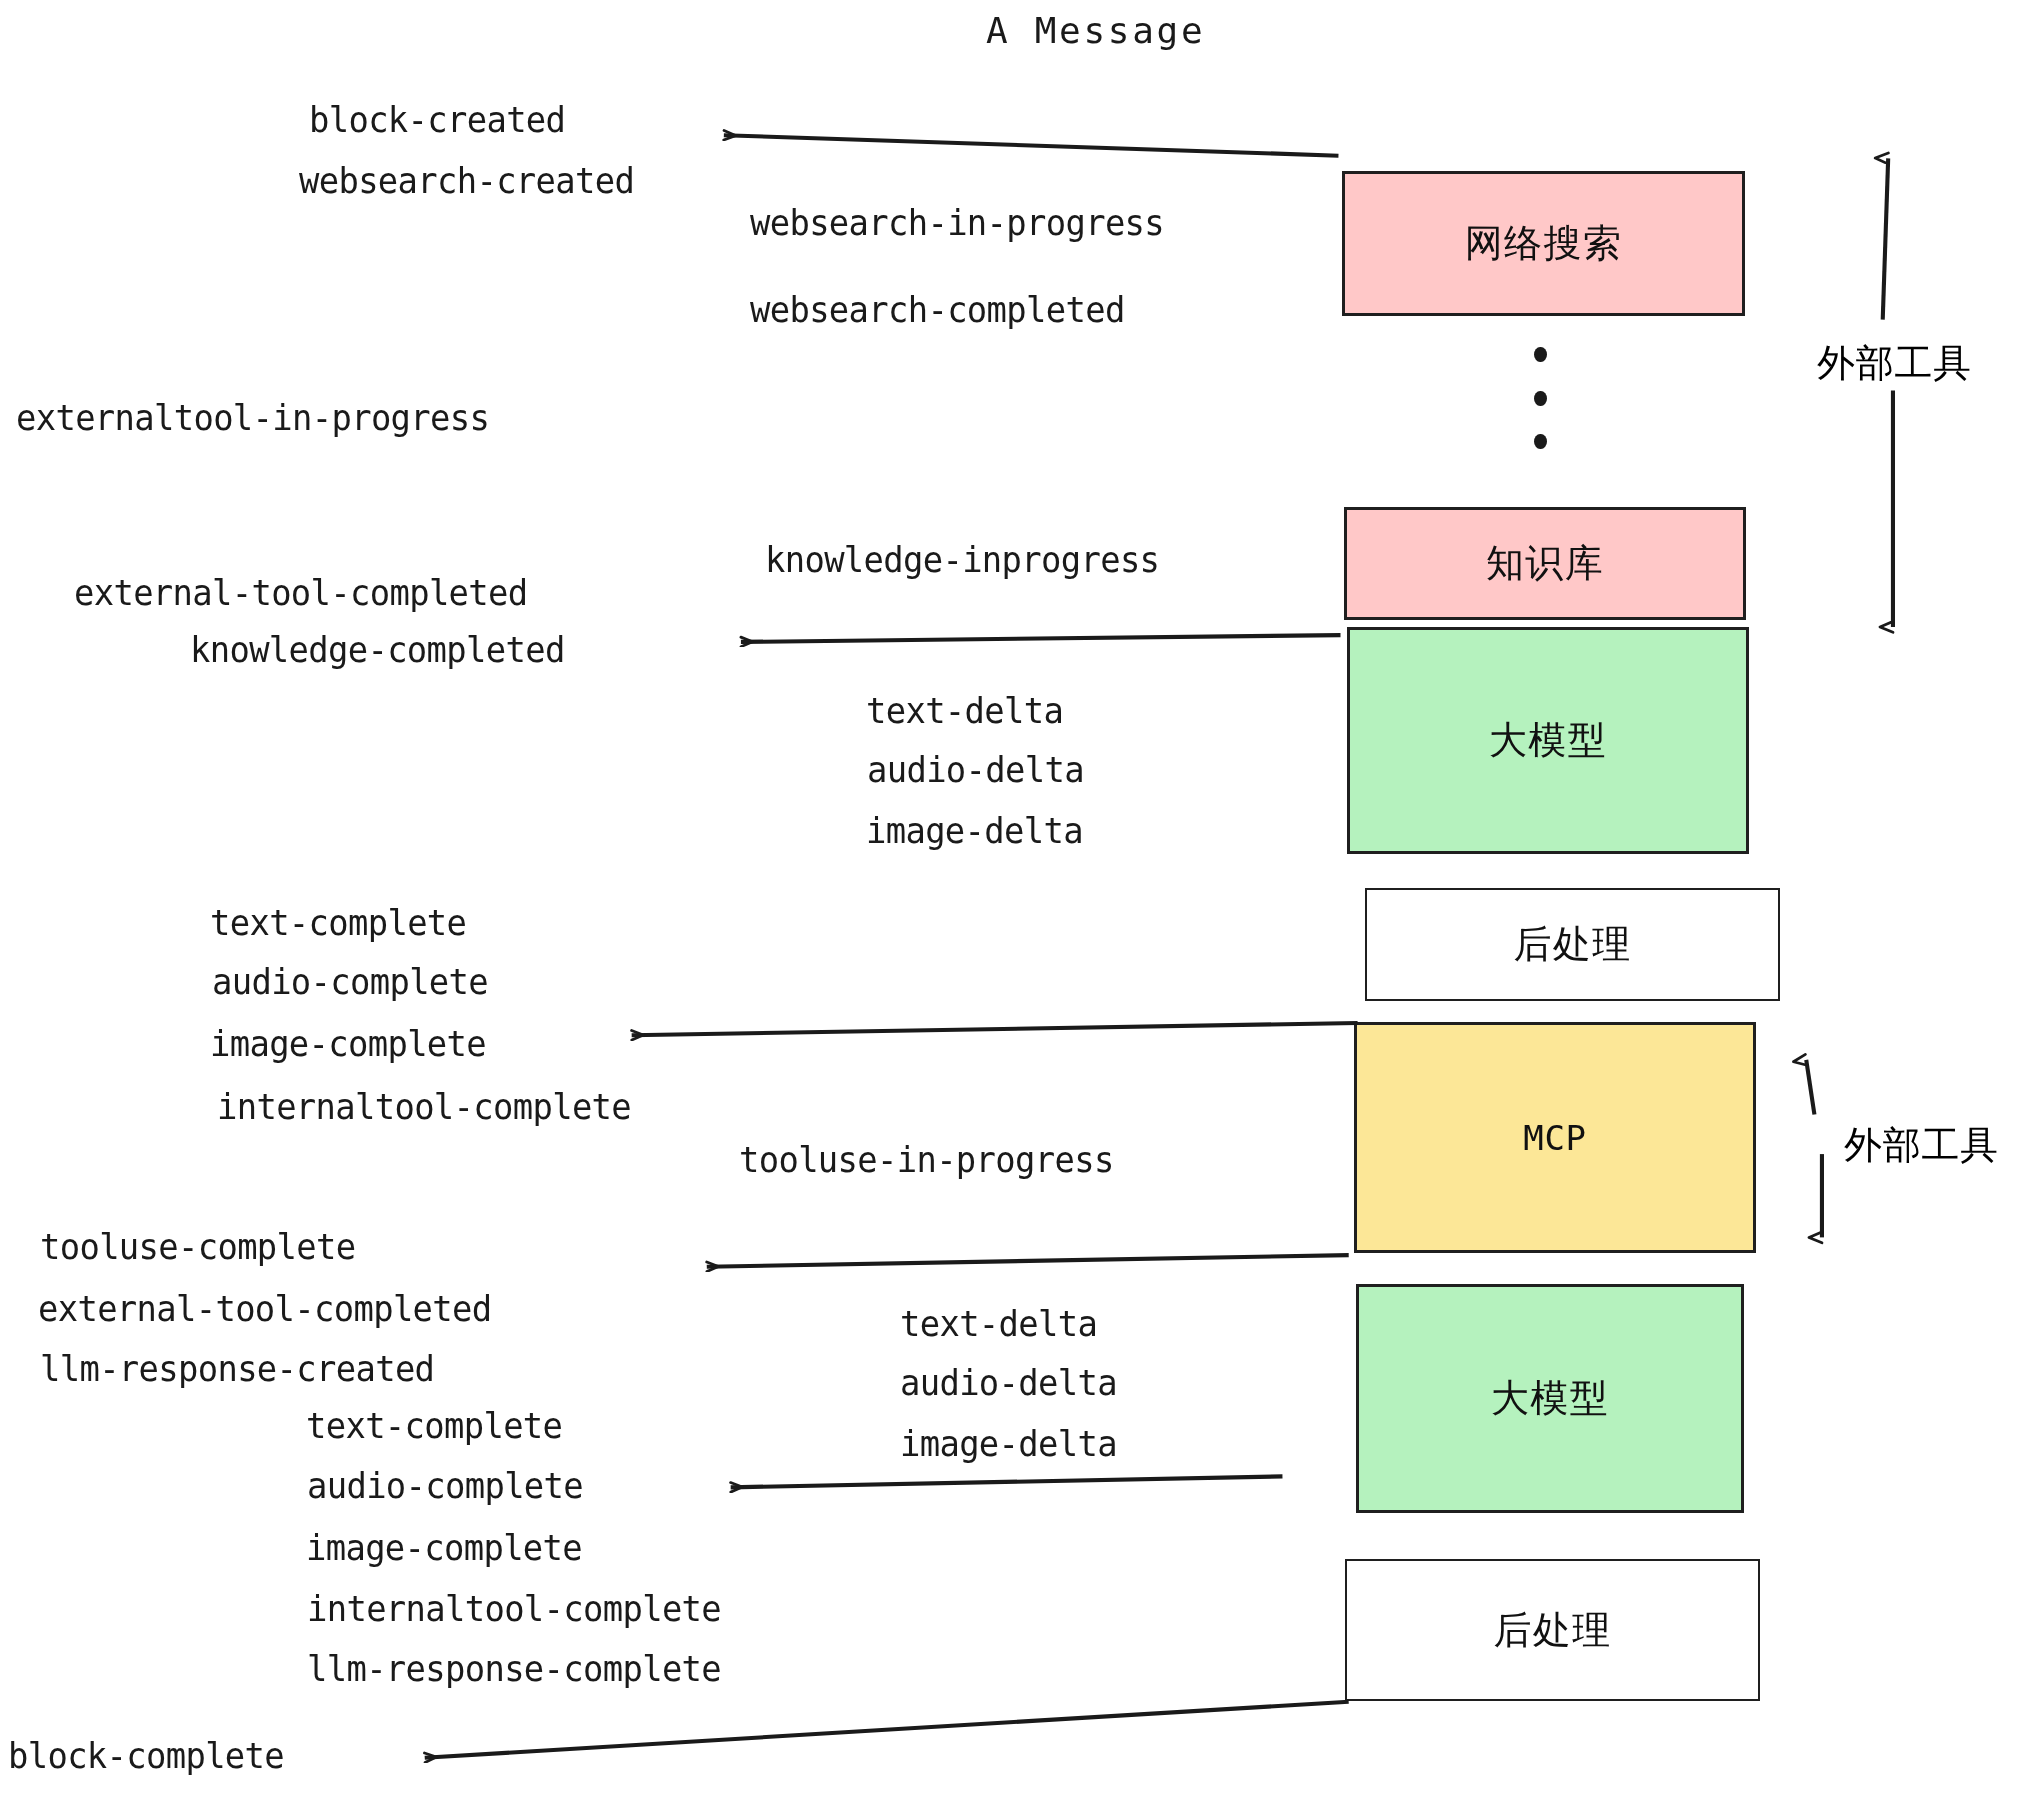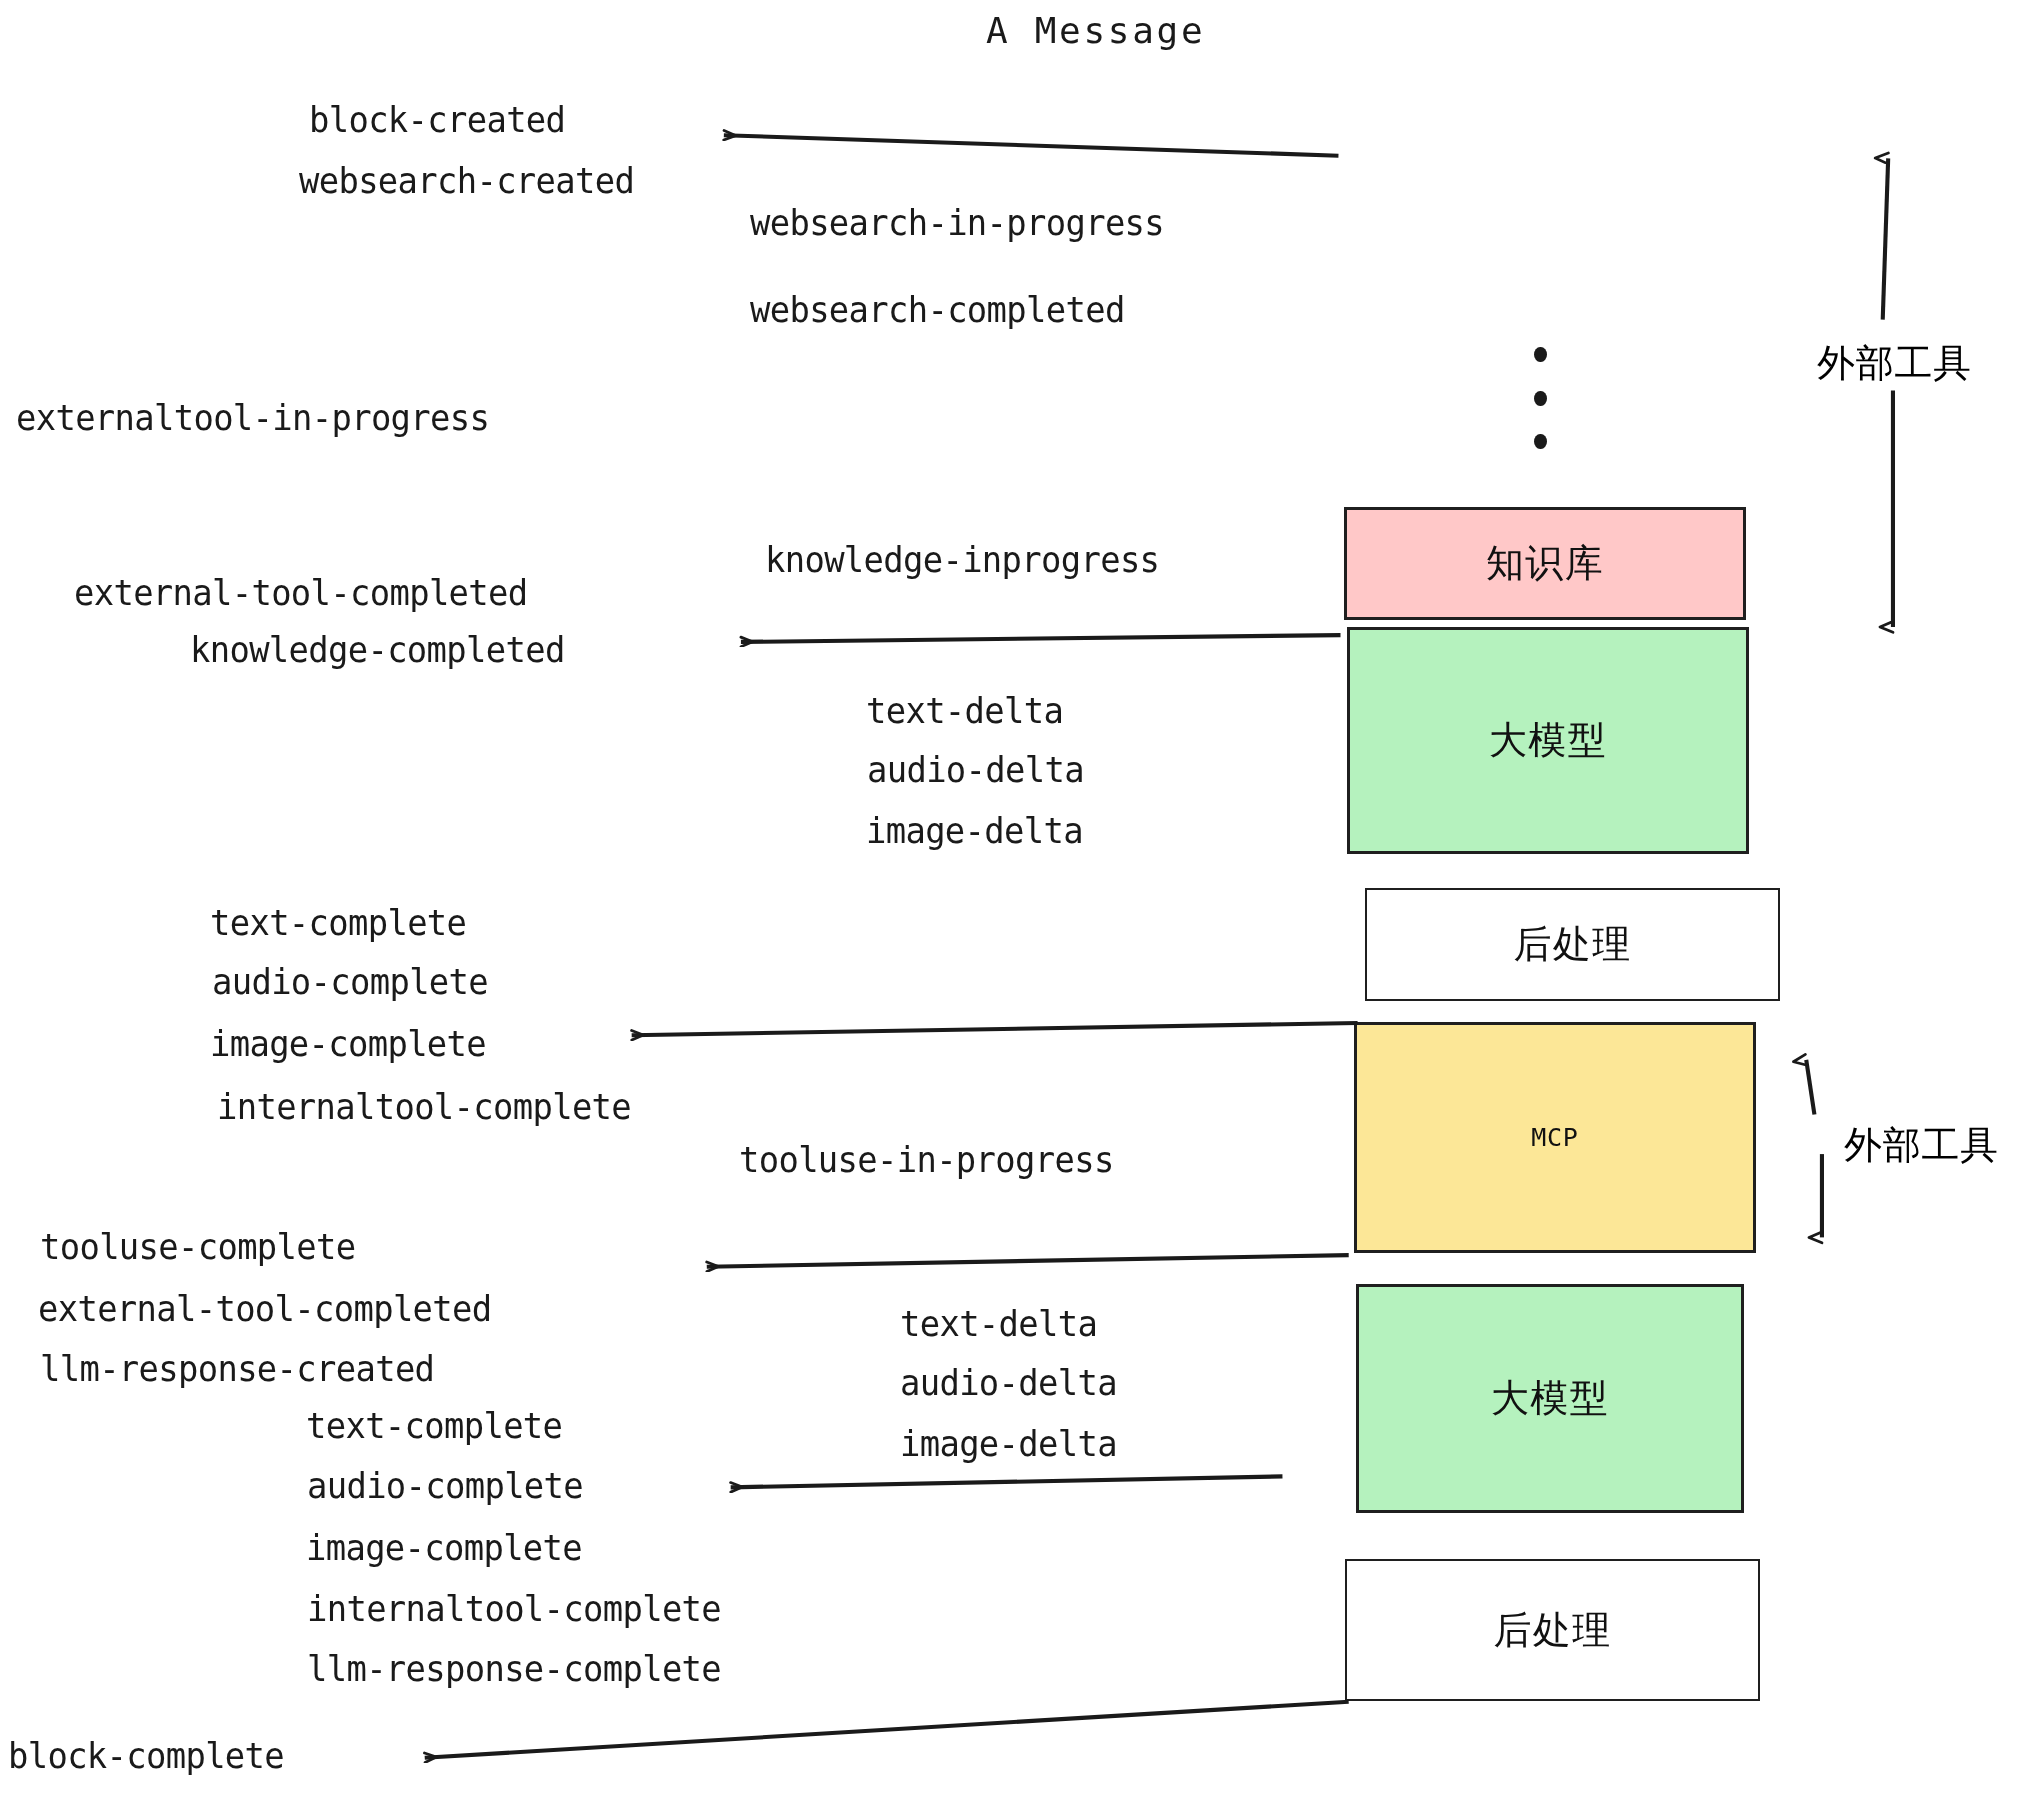--- a/index.html
+++ b/index.html
@@ -37,21 +37,21 @@
     display:flex;
     align-items:center;
     justify-content:center;
     font-family:"DejaVu Sans","Liberation Sans",sans-serif;
     font-size:38px;
     color:#111111;
     letter-spacing:1.4px;
   }
   .node.mcp{
     font-family:"DejaVu Sans Mono","Liberation Mono",monospace;
-    font-size:25px;
+    font-size:34px;
     letter-spacing:0.7px;
   }
   .dots{
     position:absolute;
     display:flex;
     flex-direction:column;
     align-items:center;
     justify-content:space-between;
   }
   .dots i{
@@ -74,20 +74,23 @@
     pointer-events:none;
   }
 </style>
 </head>
 <body>
 
 <div id="stage">
 
   <div class="title" style="left:986px;top:9.6px;">A Message</div>
 
+  <div class="node" style="left:1342px;top:171px;width:403px;height:145px;background:#ffc8c8;">
+    <span>网络搜索</span>
+  </div>
 
   <div class="dots" style="left:1533px;top:347px;width:15px;height:102px;">
     <i></i>
       <i></i>
       <i></i>
   </div>
 
   <div class="node" style="left:1344px;top:507px;width:402px;height:113px;background:#ffc8c8;">
     <span>知识库</span>
   </div>

